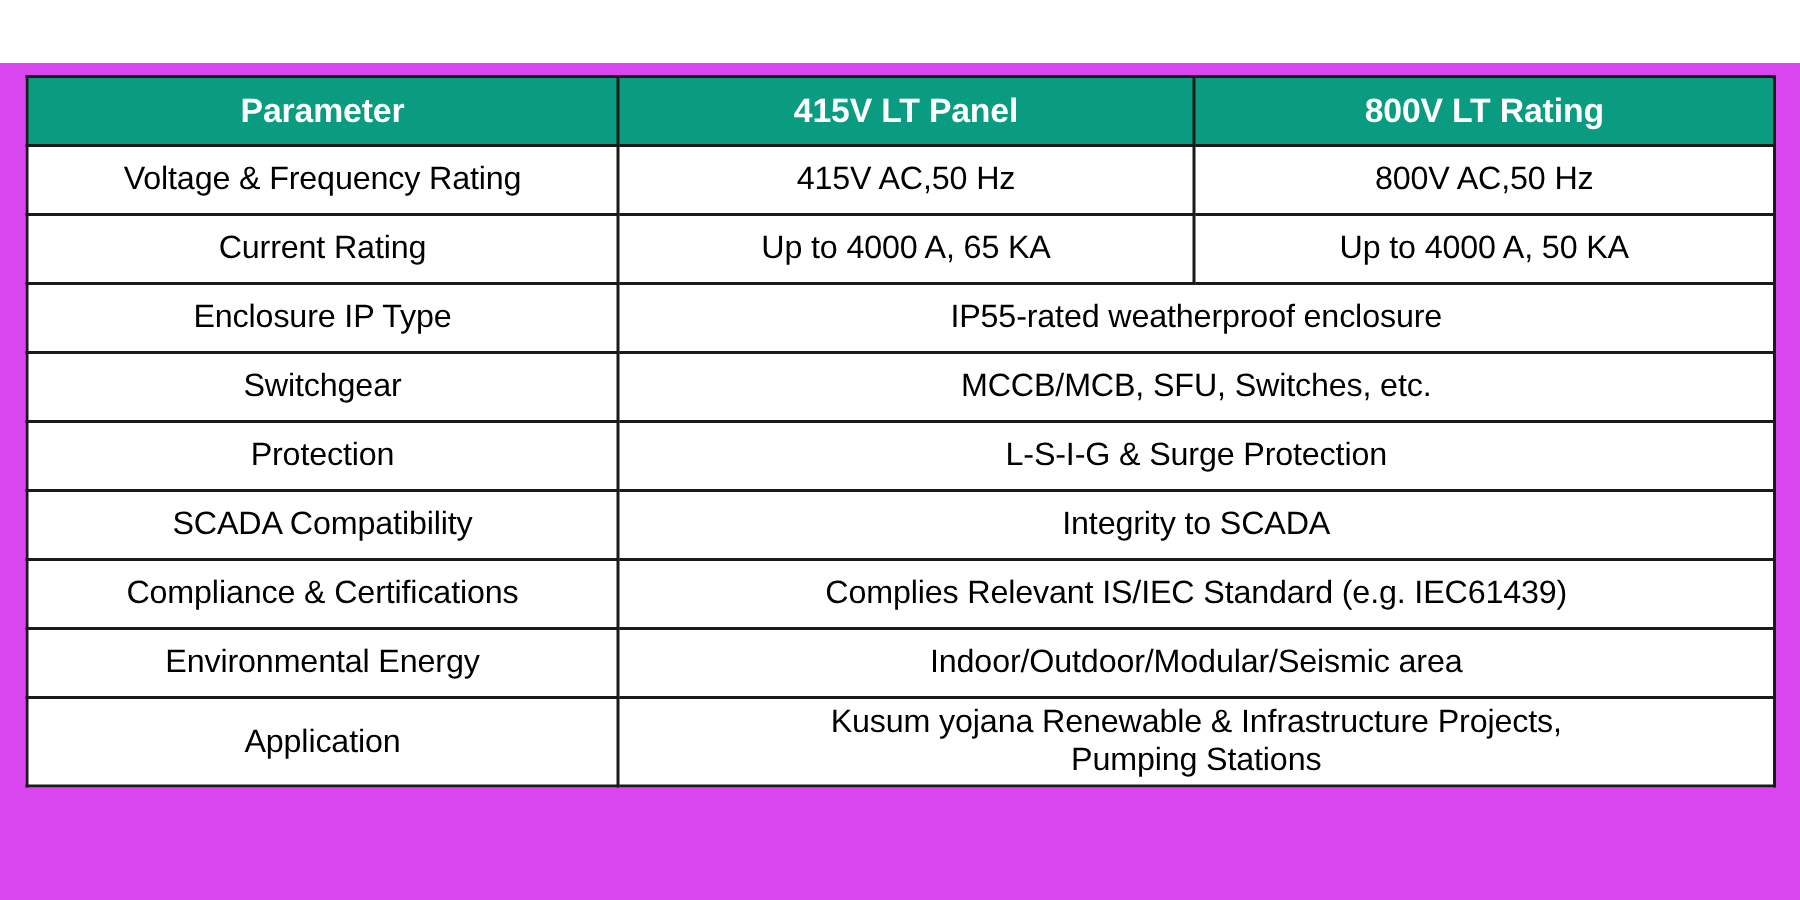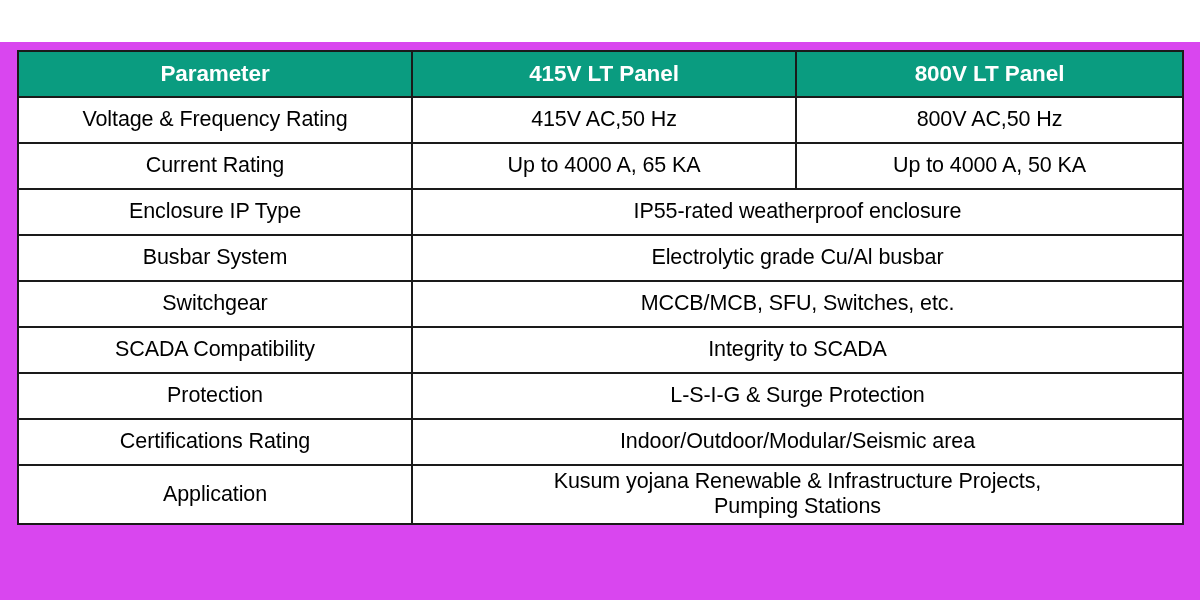--- a/index.html
+++ b/index.html
@@ -79,56 +79,56 @@
   <table class="spec-table">
     <colgroup>
       <col class="c-param">
       <col class="c-415">
       <col class="c-800">
     </colgroup>
     <thead>
       <tr>
         <th>Parameter</th>
         <th>415V LT Panel</th>
-        <th>800V LT Panel</th>
+        <th>800V LT Rating</th>
       </tr>
     </thead>
     <tbody id="table-body">
         <tr>
           <td>Voltage &amp; Frequency Rating</td>
           <td>415V AC,50 Hz</td>
           <td>800V AC,50 Hz</td>
         </tr>
         <tr>
           <td>Current Rating</td>
           <td>Up to 4000 A, 65 KA</td>
           <td>Up to 4000 A, 50 KA</td>
         </tr>
         <tr>
           <td>Enclosure IP Type</td>
           <td colspan="2">IP55-rated weatherproof enclosure</td>
         </tr>
         <tr>
-          <td>Busbar System</td>
-          <td colspan="2">Electrolytic grade Cu/Al busbar</td>
+          <td>Switchgear</td>
+          <td colspan="2">MCCB/MCB, SFU, Switches, etc.</td>
         </tr>
         <tr>
-          <td>Switchgear</td>
-          <td colspan="2">MCCB/MCB, SFU, Switches, etc.</td>
+          <td>Protection</td>
+          <td colspan="2">L-S-I-G &amp; Surge Protection</td>
         </tr>
         <tr>
           <td>SCADA Compatibility</td>
           <td colspan="2">Integrity to SCADA</td>
         </tr>
         <tr>
-          <td>Protection</td>
-          <td colspan="2">L-S-I-G &amp; Surge Protection</td>
+          <td>Compliance &amp; Certifications</td>
+          <td colspan="2">Complies Relevant IS/IEC Standard (e.g. IEC61439)</td>
         </tr>
         <tr>
-          <td>Certifications Rating</td>
+          <td>Environmental Energy</td>
           <td colspan="2">Indoor/Outdoor/Modular/Seismic area</td>
         </tr>
         <tr class="row-tall">
           <td>Application</td>
           <td colspan="2" class="cell-multiline">
             <div>Kusum yojana Renewable &amp; Infrastructure Projects,</div>
             <div>Pumping Stations</div>
           </td>
         </tr>
       </tbody>

